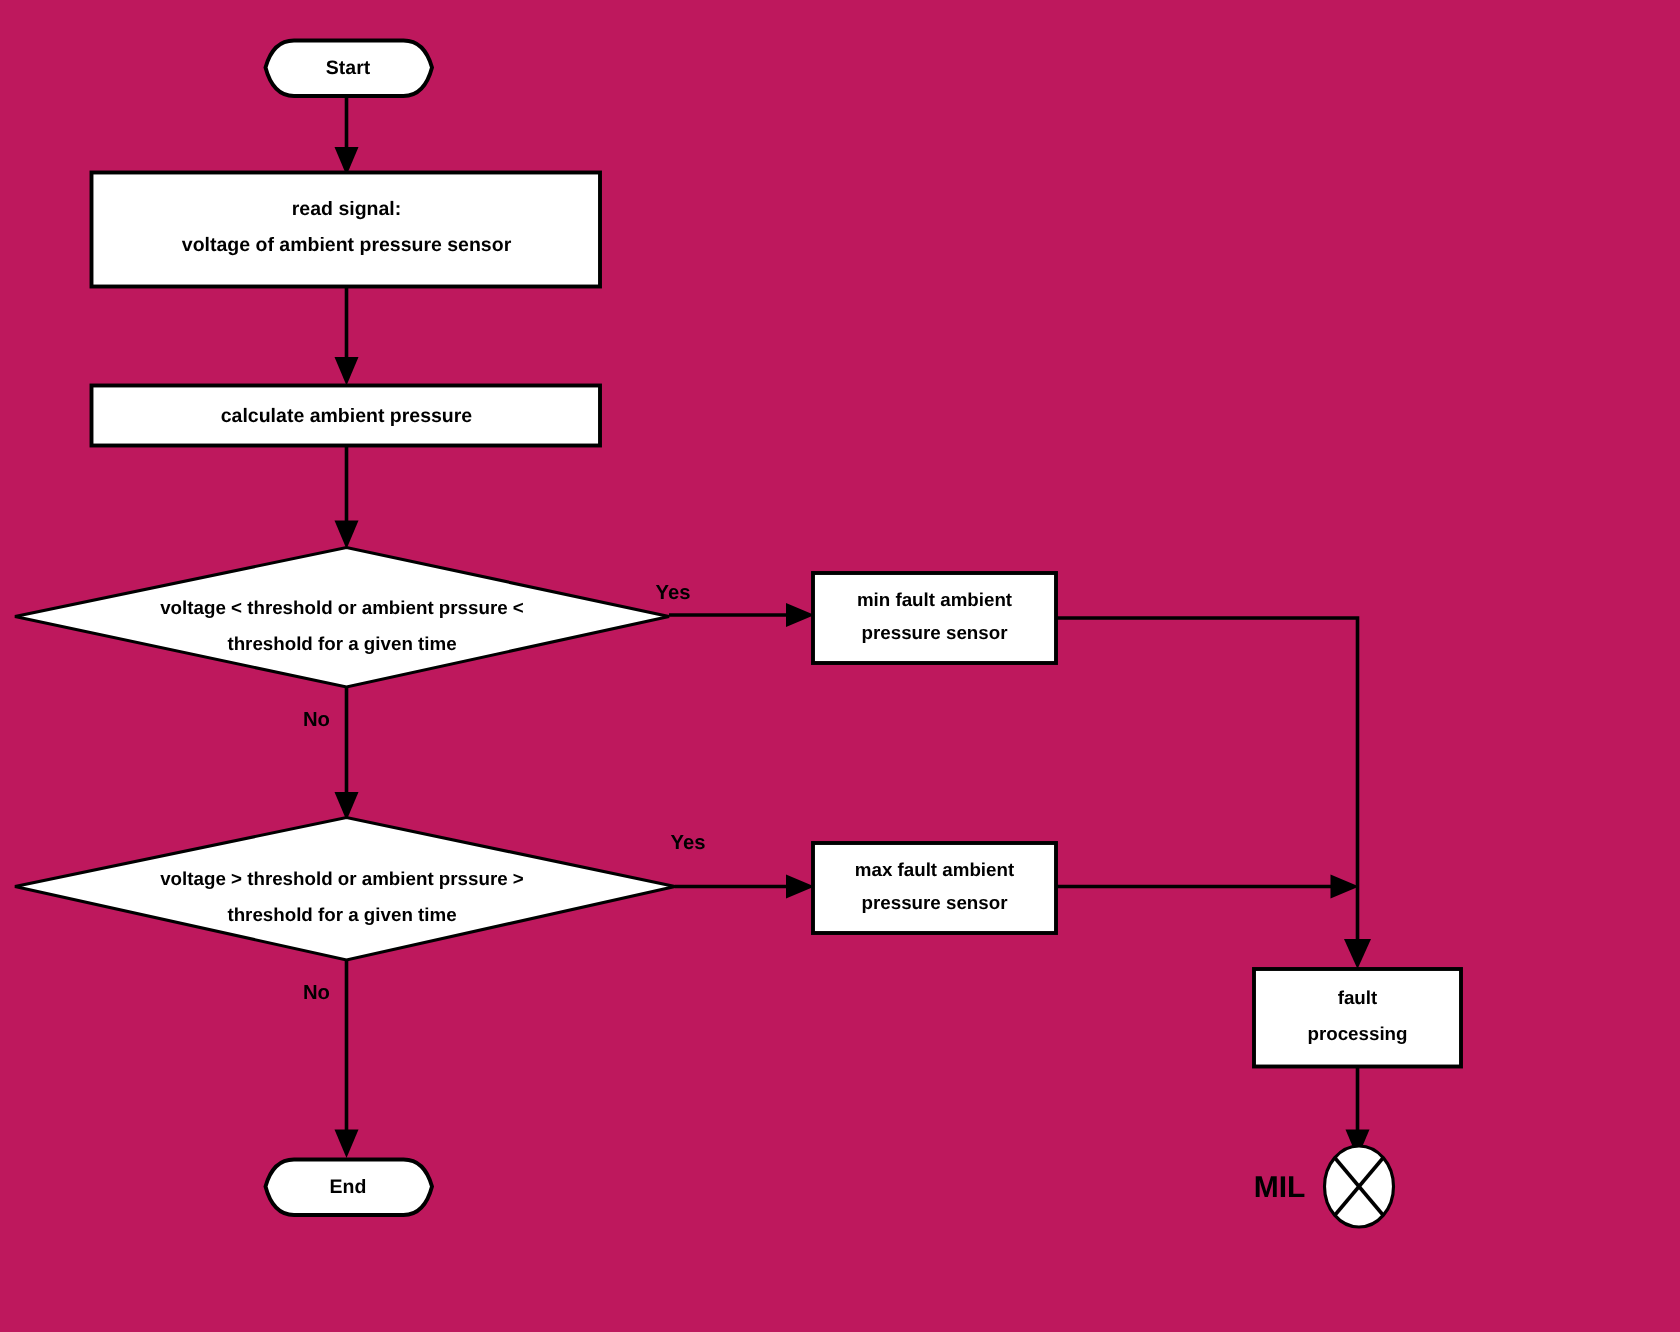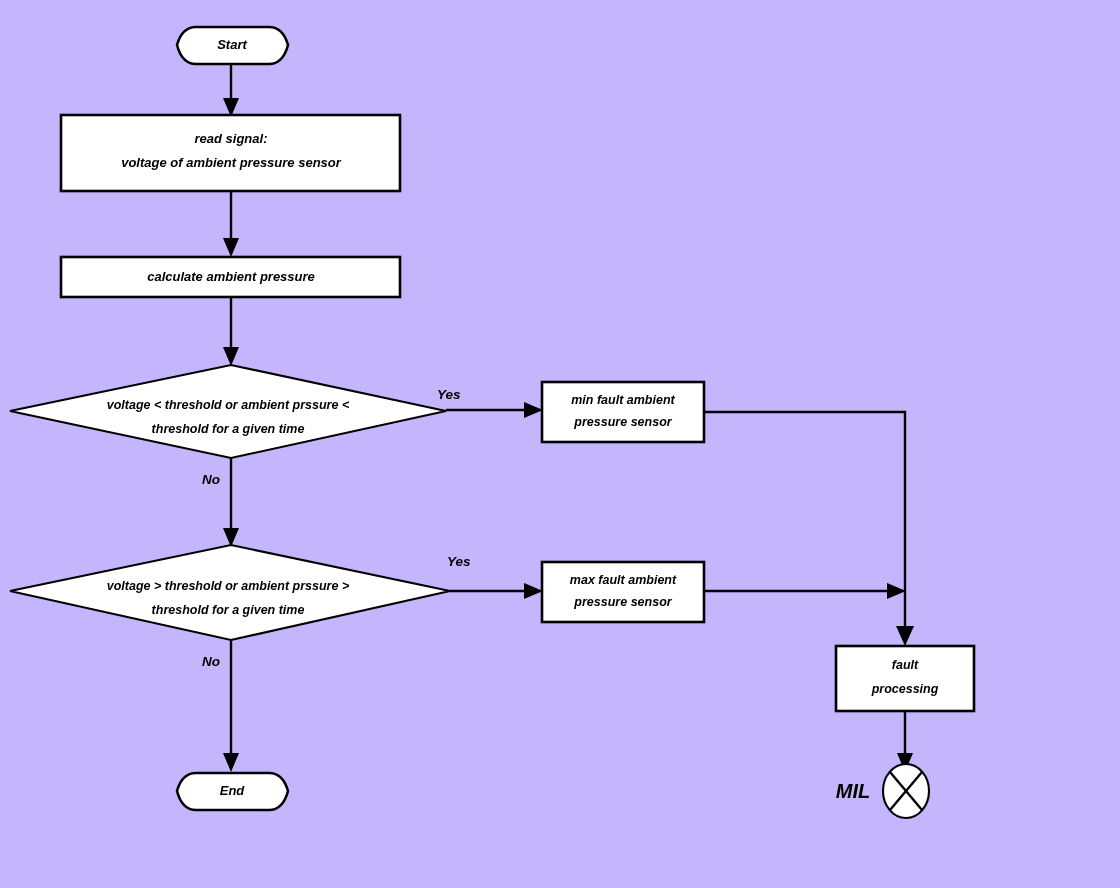--- a/index.html
+++ b/index.html
@@ -8,23 +8,22 @@
     padding: 0;
     background: #ffffff;
   }
   body {
     font-family: "Liberation Sans", sans-serif;
   }
   #canvas {
     position: relative;
     width: 1120px;
     height: 888px;
-    background: #c4b5fd;
+    background: #be185d;
     overflow: hidden;
-    font-style: italic;
   }
   #flow-svg {
     position: absolute;
     left: 0;
     top: 0;
     width: 1120px;
     height: 888px;
     display: block;
   }
   .node-text {

